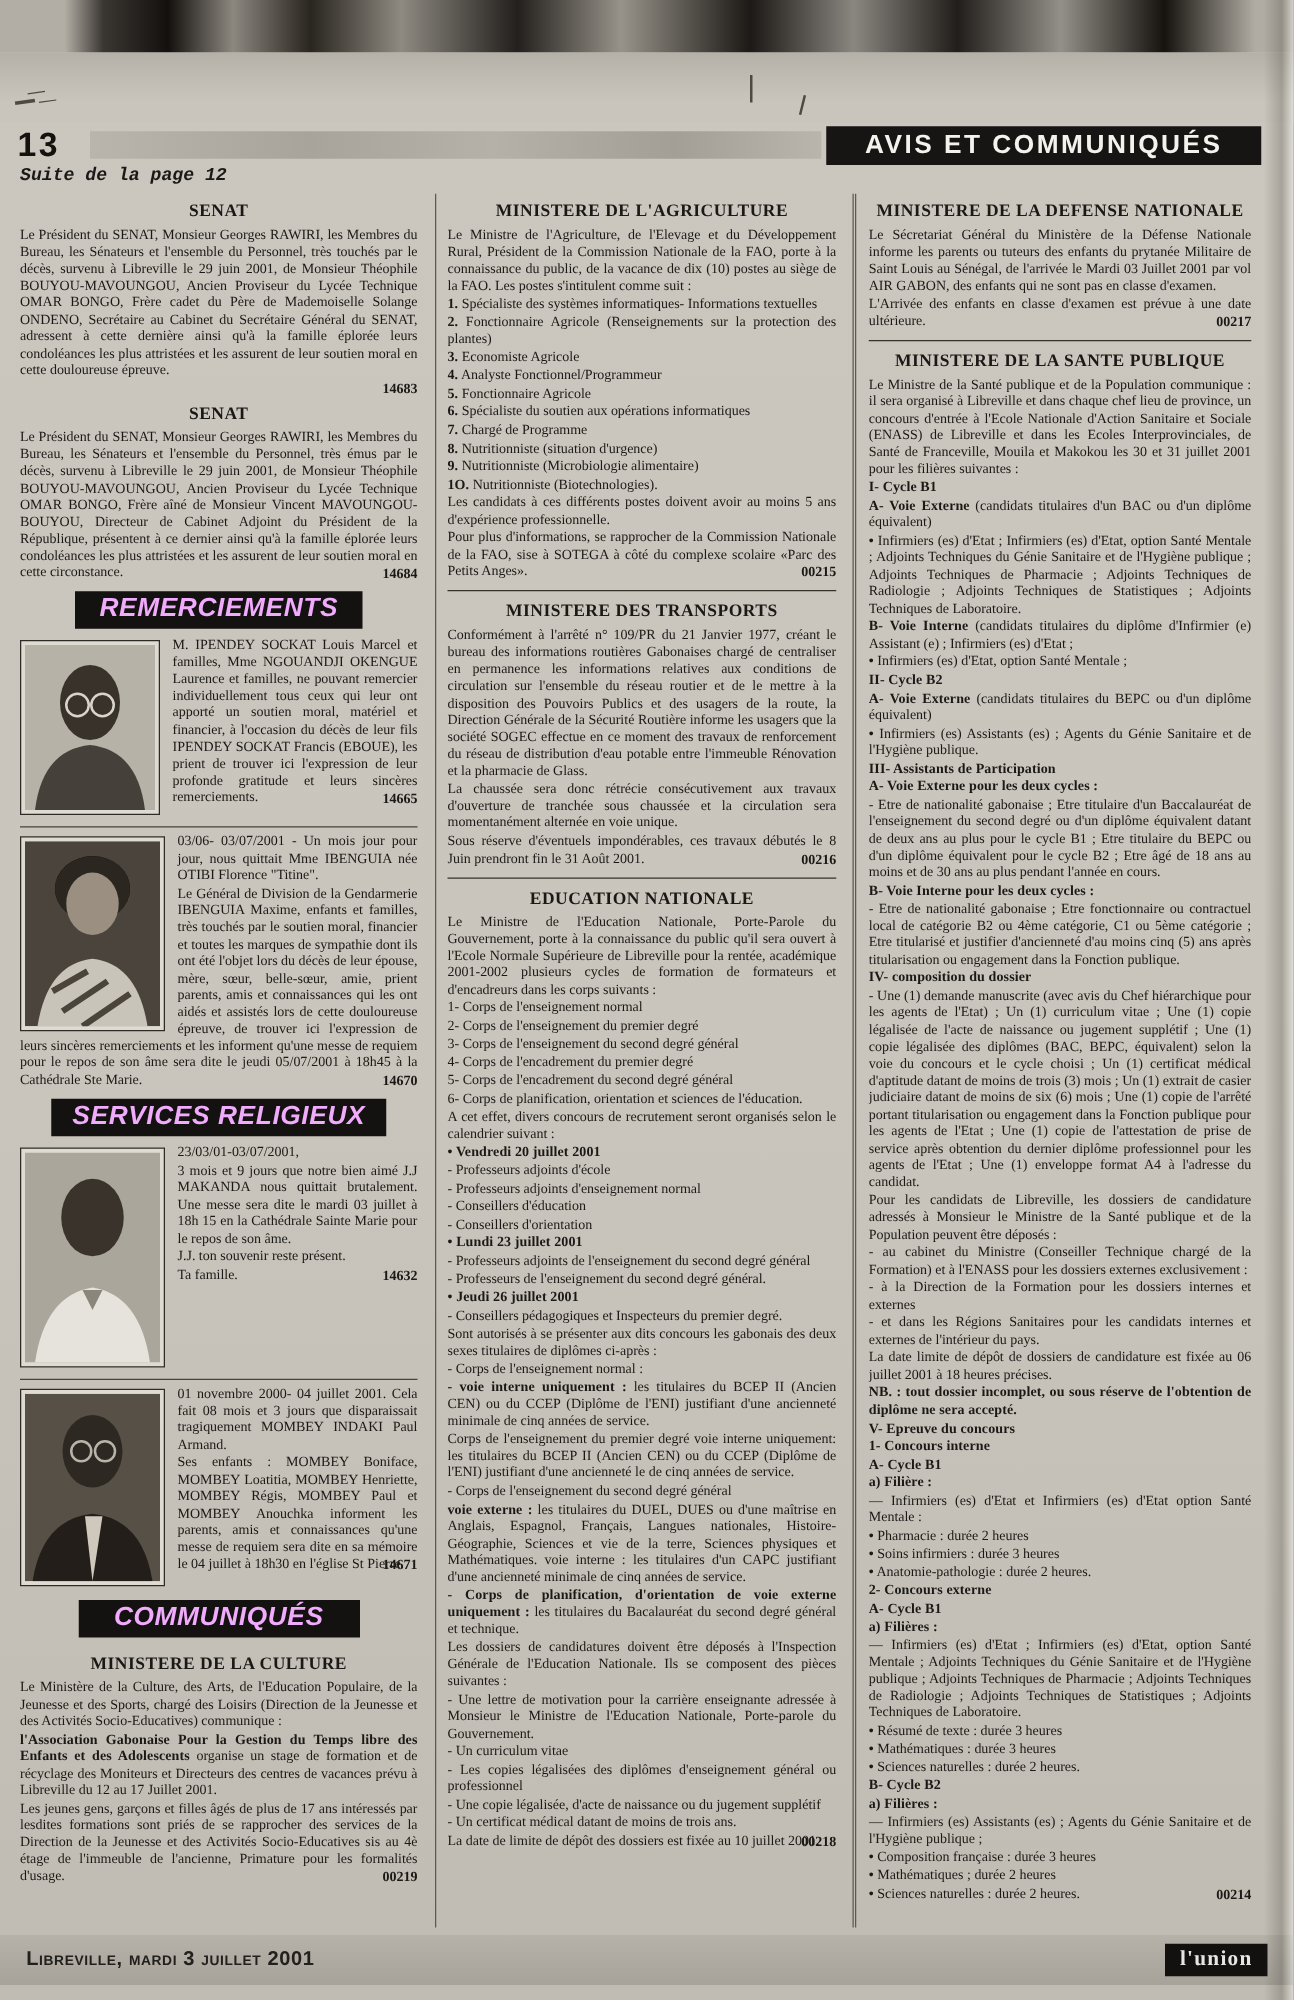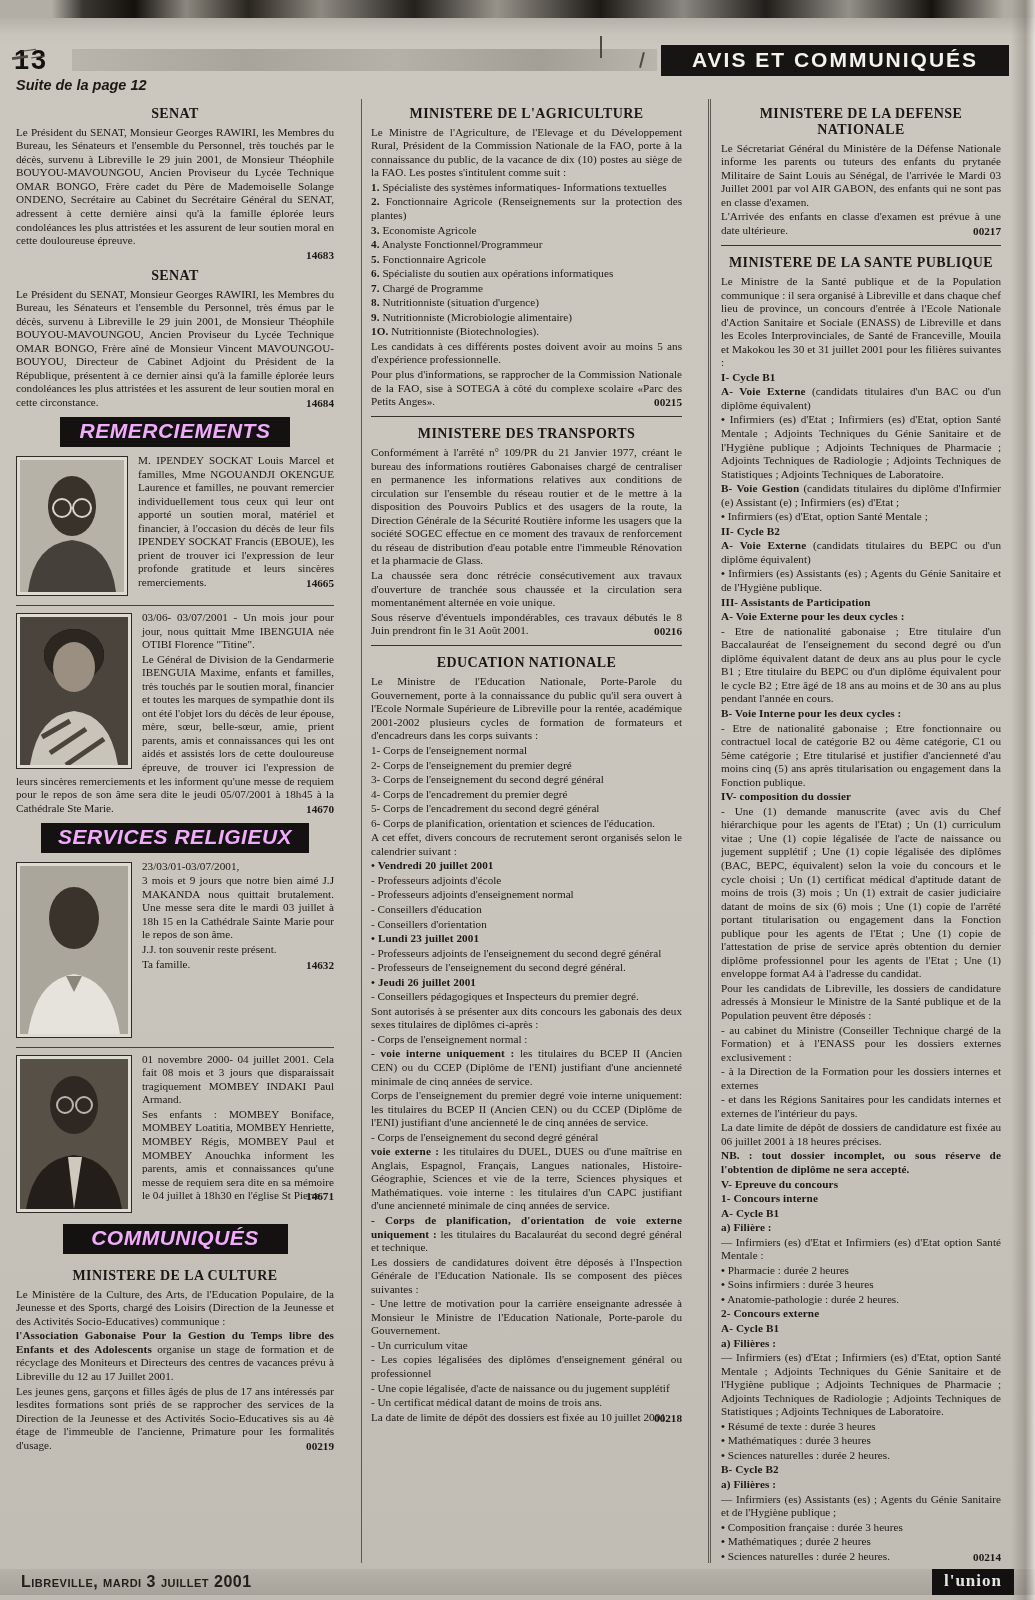--- a/index.html
+++ b/index.html
@@ -15,23 +15,23 @@
   .speck{position:absolute;background:#4d4a44;}
   .speck.a{left:12px;top:38px;width:16px;height:3px;transform:rotate(-8deg);box-shadow:10px -6px 0 -1px #4d4a44,18px 2px 0 -1px #4d4a44;}
   .speck.b{left:600px;top:18px;width:2px;height:22px;}
   .speck.c{left:641px;top:34px;width:2px;height:16px;transform:rotate(14deg);}
   
   .header-row{display:flex;align-items:center;padding:0 26px 0 14px;height:32px;margin-top:2px;}
   .page-num{font-family:"Liberation Sans",sans-serif;font-weight:bold;font-size:27px;letter-spacing:2px;width:58px;color:#14120f;}
   .header-strip{flex:1;height:22px;margin:0 4px 0 0;background:linear-gradient(90deg,#b9b5ac,#a8a49b 30%,#b5b1a8 55%,#a39f96 80%,#b9b5ac);}
   .avis-banner{width:348px;background:#171513;color:#f4f2ec;font-family:"Liberation Sans",sans-serif;
         font-weight:bold;font-size:21px;letter-spacing:2px;text-align:center;padding:3px 0 4px;}
-  .continuation{font-family:Liberation Sans, sans-serif;font-style:italic;font-weight:bold;font-size:14.5px;padding:1px 0 4px 16px;}
+  .continuation{font-family:Liberation Mono, monospace;font-style:italic;font-weight:bold;font-size:14.5px;padding:1px 0 4px 16px;}
   
-  .columns{display:flex;flex:1;padding:2px 30px 0 14px;gap:17px;}
+  .columns{display:flex;flex:1;padding:2px 30px 0 14px;gap:4px;}
   .col{box-sizing:border-box;}
   .col1{width:330px;padding:0 10px 0 2px;}
   .col2{width:330px;border-left:1px solid #5d5952;padding:0 9px;}
   .col3{flex:1;border-left:3px double #5d5952;padding:0 4px 0 10px;}
   .sec-title{font-weight:bold;font-size:14px;text-align:center;letter-spacing:.4px;margin:7px 0 4px;}
   .ln{margin:0 0 1px;font-size:11.2px;line-height:1.21;text-align:justify;}
   .ln b{letter-spacing:.1px;}
   .ref{font-weight:bold;font-size:11.2px;text-align:right;}
   .ref.pull{margin-top:-1.21em;}
   .hdiv{border:none;border-top:1px solid #46423c;margin:6px 0 5px;}
@@ -266,21 +266,21 @@
 
       <hr class="secrule">
 
       <section class="notice">
         <div class="sec-title">MINISTERE DE LA SANTE PUBLIQUE</div>
         <div>
             <p class="ln">Le Ministre de la Santé publique et de la Population communique : il sera organisé à Libreville et dans chaque chef lieu de province, un concours d'entrée à l'Ecole Nationale d'Action Sanitaire et Sociale (ENASS) de Libreville et dans les Ecoles Interprovinciales, de Santé de Franceville, Mouila et Makokou les 30 et 31 juillet 2001 pour les filières suivantes :</p>
             <p class="ln"><b>I- Cycle B1</b></p>
             <p class="ln"><b>A- Voie Externe</b> (candidats titulaires d'un BAC ou d'un diplôme équivalent)</p>
             <p class="ln"><b>•</b> Infirmiers (es) d'Etat ; Infirmiers (es) d'Etat, option Santé Mentale ; Adjoints Techniques du Génie Sanitaire et de l'Hygiène publique ; Adjoints Techniques de Pharmacie ; Adjoints Techniques de Radiologie ; Adjoints Techniques de Statistiques ; Adjoints Techniques de Laboratoire.</p>
-            <p class="ln"><b>B- Voie Gestion</b> (candidats titulaires du diplôme d'Infirmier (e) Assistant (e) ; Infirmiers (es) d'Etat ;</p>
+            <p class="ln"><b>B- Voie Interne</b> (candidats titulaires du diplôme d'Infirmier (e) Assistant (e) ; Infirmiers (es) d'Etat ;</p>
             <p class="ln"><b>•</b> Infirmiers (es) d'Etat, option Santé Mentale ;</p>
             <p class="ln"><b>II- Cycle B2</b></p>
             <p class="ln"><b>A- Voie Externe</b> (candidats titulaires du BEPC ou d'un diplôme équivalent)</p>
             <p class="ln"><b>•</b> Infirmiers (es) Assistants (es) ; Agents du Génie Sanitaire et de l'Hygiène publique.</p>
             <p class="ln"><b>III- Assistants de Participation</b></p>
             <p class="ln"><b>A- Voie Externe pour les deux cycles :</b></p>
             <p class="ln">- Etre de nationalité gabonaise ; Etre titulaire d'un Baccalauréat de l'enseignement du second degré ou d'un diplôme équivalent datant de deux ans au plus pour le cycle B1 ; Etre titulaire du BEPC ou d'un diplôme équivalent pour le cycle B2 ; Etre âgé de 18 ans au moins et de 30 ans au plus pendant l'année en cours.</p>
             <p class="ln"><b>B- Voie Interne pour les deux cycles :</b></p>
             <p class="ln">- Etre de nationalité gabonaise ; Etre fonctionnaire ou contractuel local de catégorie B2 ou 4ème catégorie, C1 ou 5ème catégorie ; Etre titularisé et justifier d'ancienneté d'au moins cinq (5) ans après titularisation ou engagement dans la Fonction publique.</p>
             <p class="ln"><b>IV- composition du dossier</b></p>

